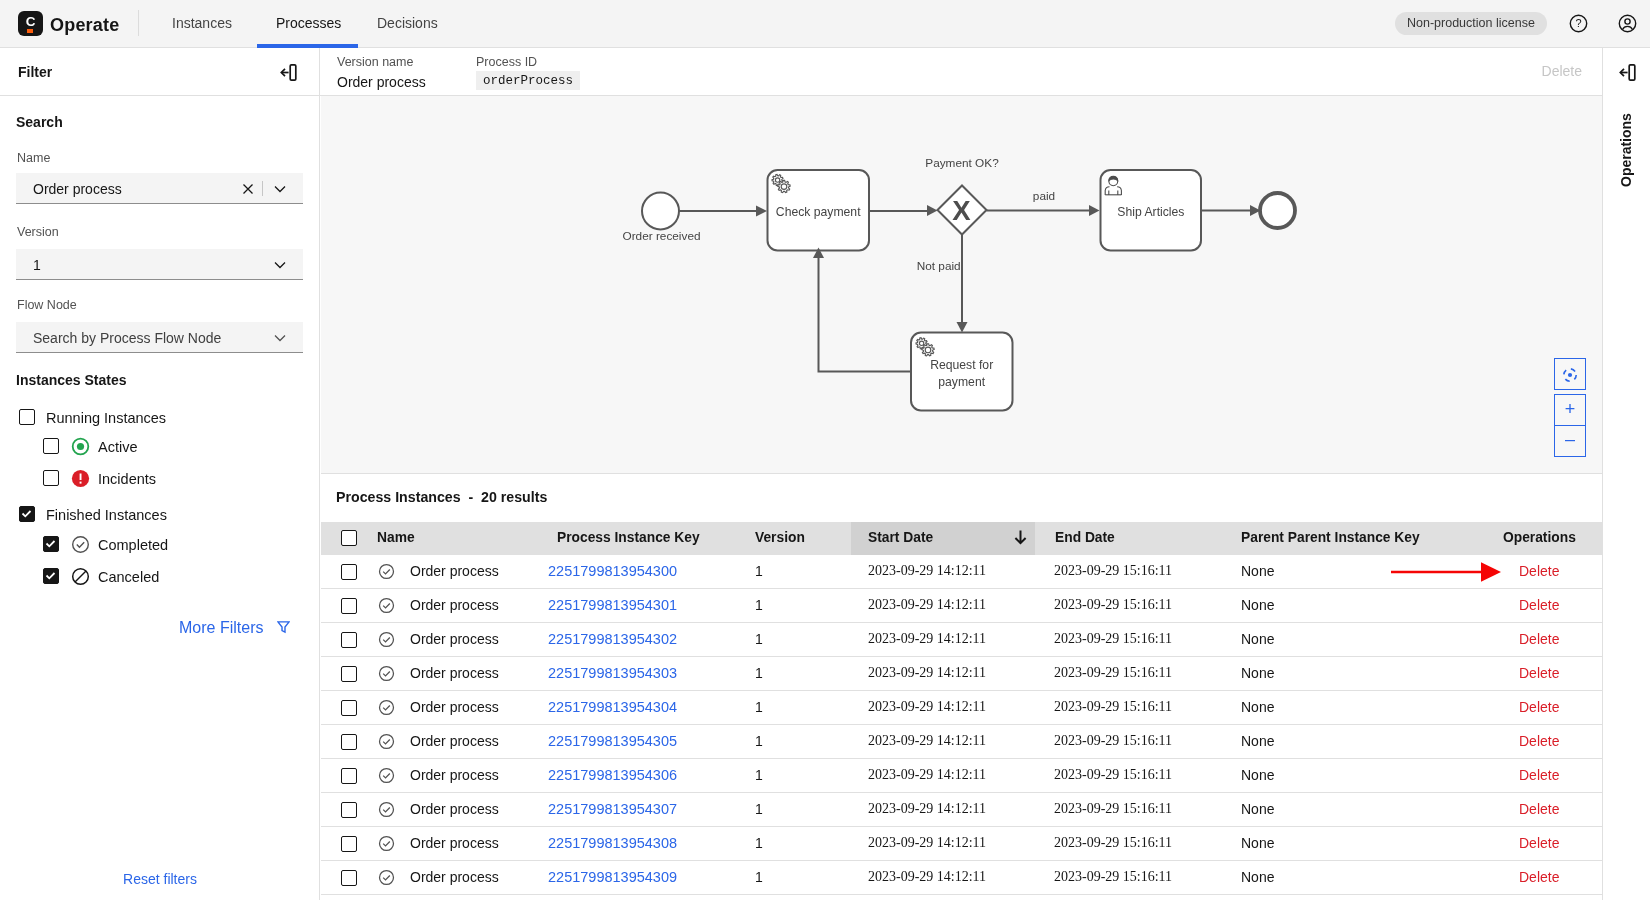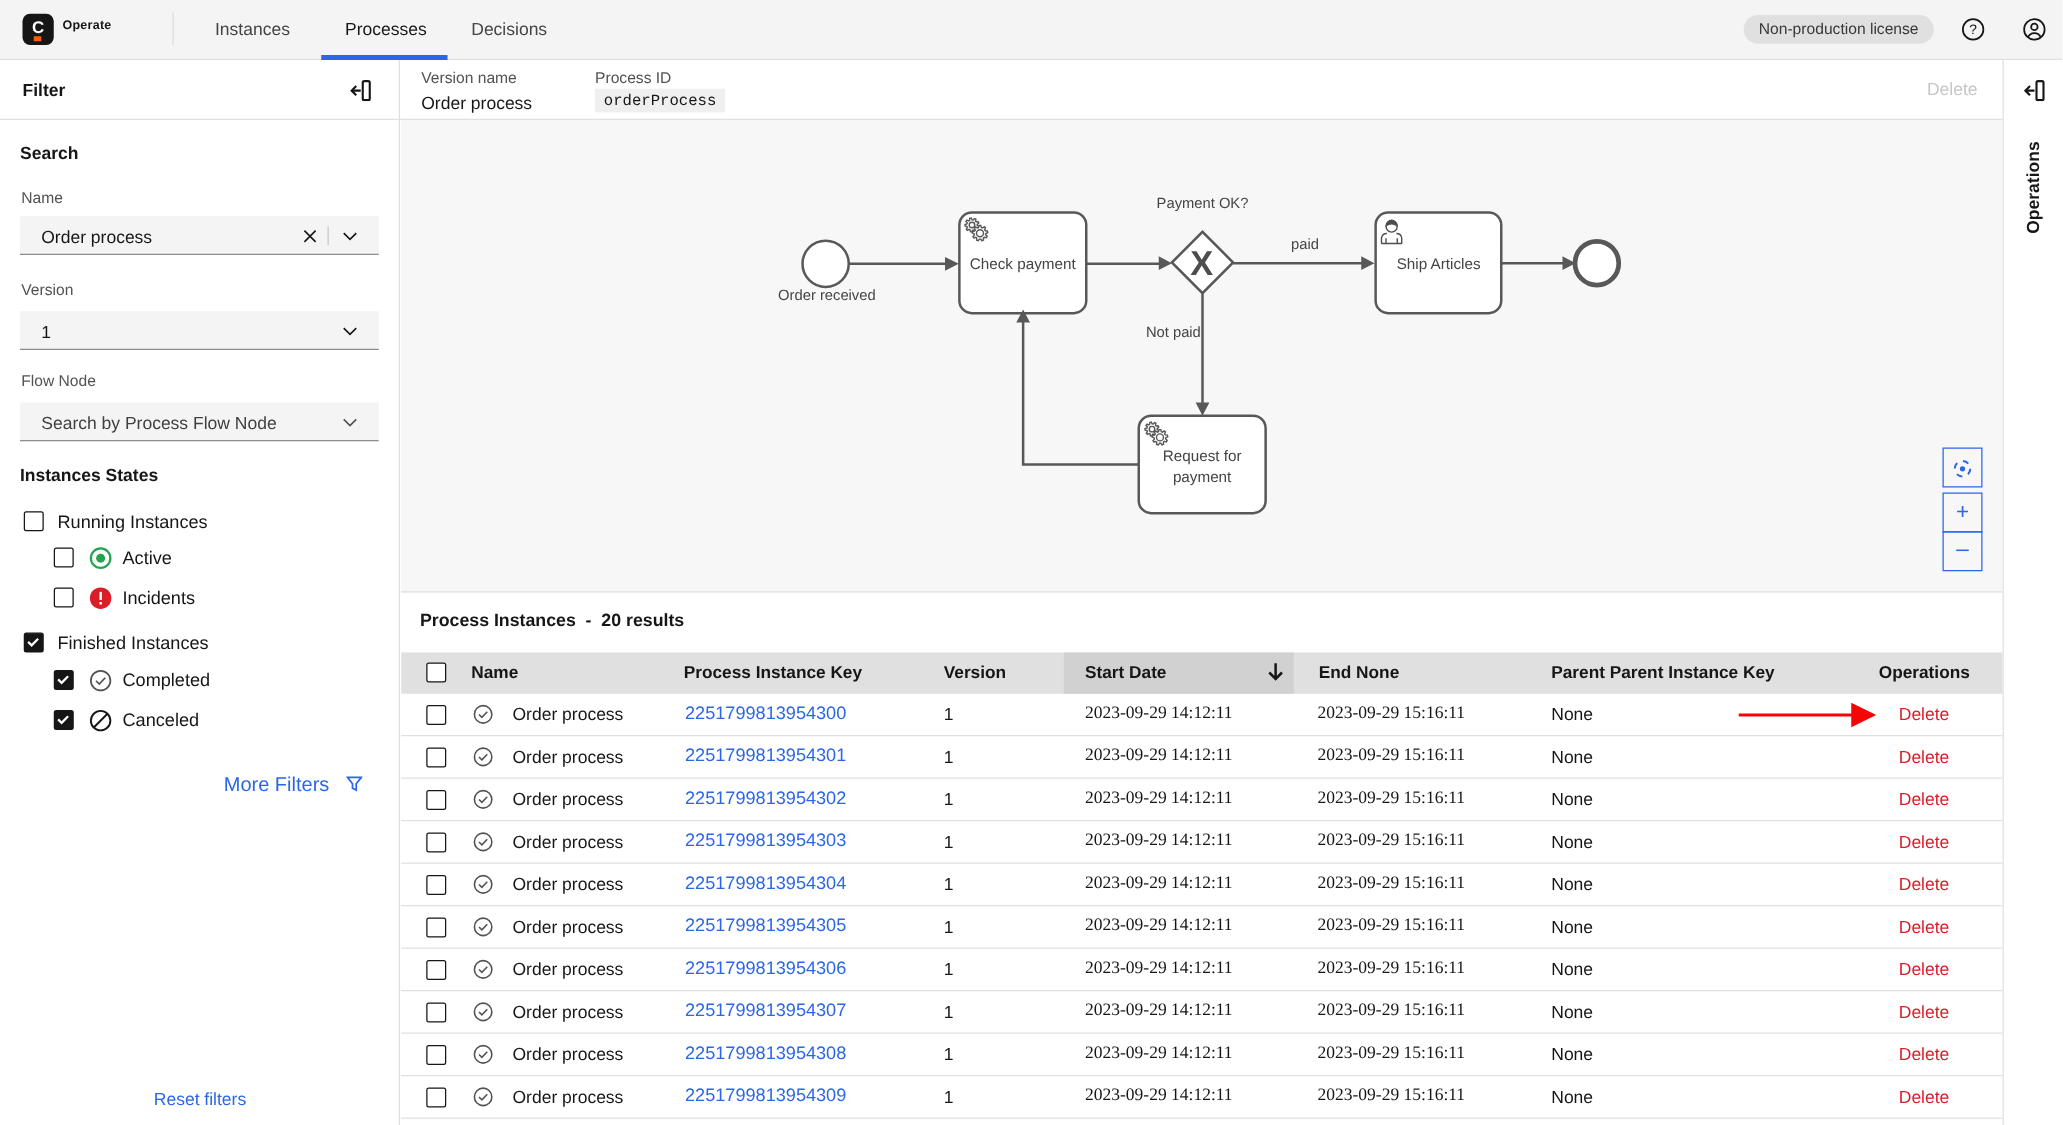--- a/index.html
+++ b/index.html
@@ -6,21 +6,21 @@
   html,body { width:1650px; height:900px; overflow:hidden; }
   body { font-family:"Liberation Sans", sans-serif; color:#161616; background:#fff; }
   #app { position:relative; width:1650px; height:900px; }
   .abs { position:absolute; }
 
   
   #topbar { position:absolute; left:0; top:0; width:1650px; height:48px; background:#f4f4f4; border-bottom:1px solid #e0e0e0; }
   #logo { position:absolute; left:18px; top:11px; width:25px; height:25px; background:#161616; border-radius:6px; }
   #logo .c { position:absolute; left:0; top:2.5px; width:25px; text-align:center; color:#fff; font-weight:bold; font-size:13.5px; }
   #logo .o { position:absolute; left:9px; bottom:3.5px; width:6px; height:3.5px; background:#fc5d0d; }
-  #brand { position:absolute; left:50px; top:15px; font-size:10px; font-weight:bold; letter-spacing:.2px; }
+  #brand { position:absolute; left:50px; top:15px; font-size:18px; font-weight:bold; letter-spacing:.2px; }
   #hdiv { position:absolute; left:138px; top:10px; width:1px; height:26px; background:#dcdcdc; }
   .nav { position:absolute; top:15px; font-size:14px; color:#444; }
   #nav1 { left:172px; }
   #nav2 { left:276px; color:#161616; }
   #nav3 { left:377px; }
   #navline { position:absolute; left:257px; top:44px; width:101px; height:4px; background:#2b66e8; }
   #pill { position:absolute; left:1395px; top:12px; height:23px; line-height:23px; padding:0 12px; background:#e0e0e0; border-radius:12px; font-size:12.5px; color:#383838; }
   .hicon { position:absolute; top:14px; width:19px; height:19px; }
 
   
@@ -264,27 +264,27 @@
     <div class="zbtn" style="left:1233px;top:298px;font-size:18px;line-height:29px">+</div>
     <div class="zbtn" style="left:1233px;top:329px;font-size:18px;line-height:27px">–</div>
   </div>
 
   <div id="instances">
     <div id="ititle">Process Instances&nbsp;&nbsp;-&nbsp;&nbsp;20 results</div>
     <div id="thead">
       <div class="sorted"></div>
       <div class="cbox" style="left:20px;top:8px"></div>
       <div class="hc" style="left:56px">Name</div>
-      <div class="hc" style="left:226px">Process Instance Key</div>
+      <div class="hc" style="left:236px">Process Instance Key</div>
       <div class="hc" style="left:434px">Version</div>
       <div class="hc" style="left:547px">Start Date</div>
       <svg class="abs" style="left:691px;top:7px" width="17" height="17" viewBox="0 0 17 17">
           <path d="M8.5 1.5 V13.5 M3.4 9 L8.5 14.1 L13.6 9" stroke="#161616" stroke-width="2" fill="none"></path>
         </svg>
-      <div class="hc" style="left:734px">End None</div>
+      <div class="hc" style="left:734px">End Date</div>
       <div class="hc" style="left:920px">Parent Parent Instance Key</div>
       <div class="hc" style="left:1182px">Operations</div>
     </div>
     <div id="tbody">
     <div class="trow" style="top:80px">
       <div class="cbox" style="left:20px;top:9px"></div>
       <svg class="abs" style="left:57px;top:8px" width="17" height="17" viewBox="0 0 19 19">
             <circle cx="9.5" cy="9.5" r="7.8" fill="none" stroke="#525252" stroke-width="1.4"></circle>
             <path d="M5.8 9.6 L8.4 12.2 L13.2 7.2" stroke="#525252" stroke-width="1.4" fill="none"></path>
           </svg>

